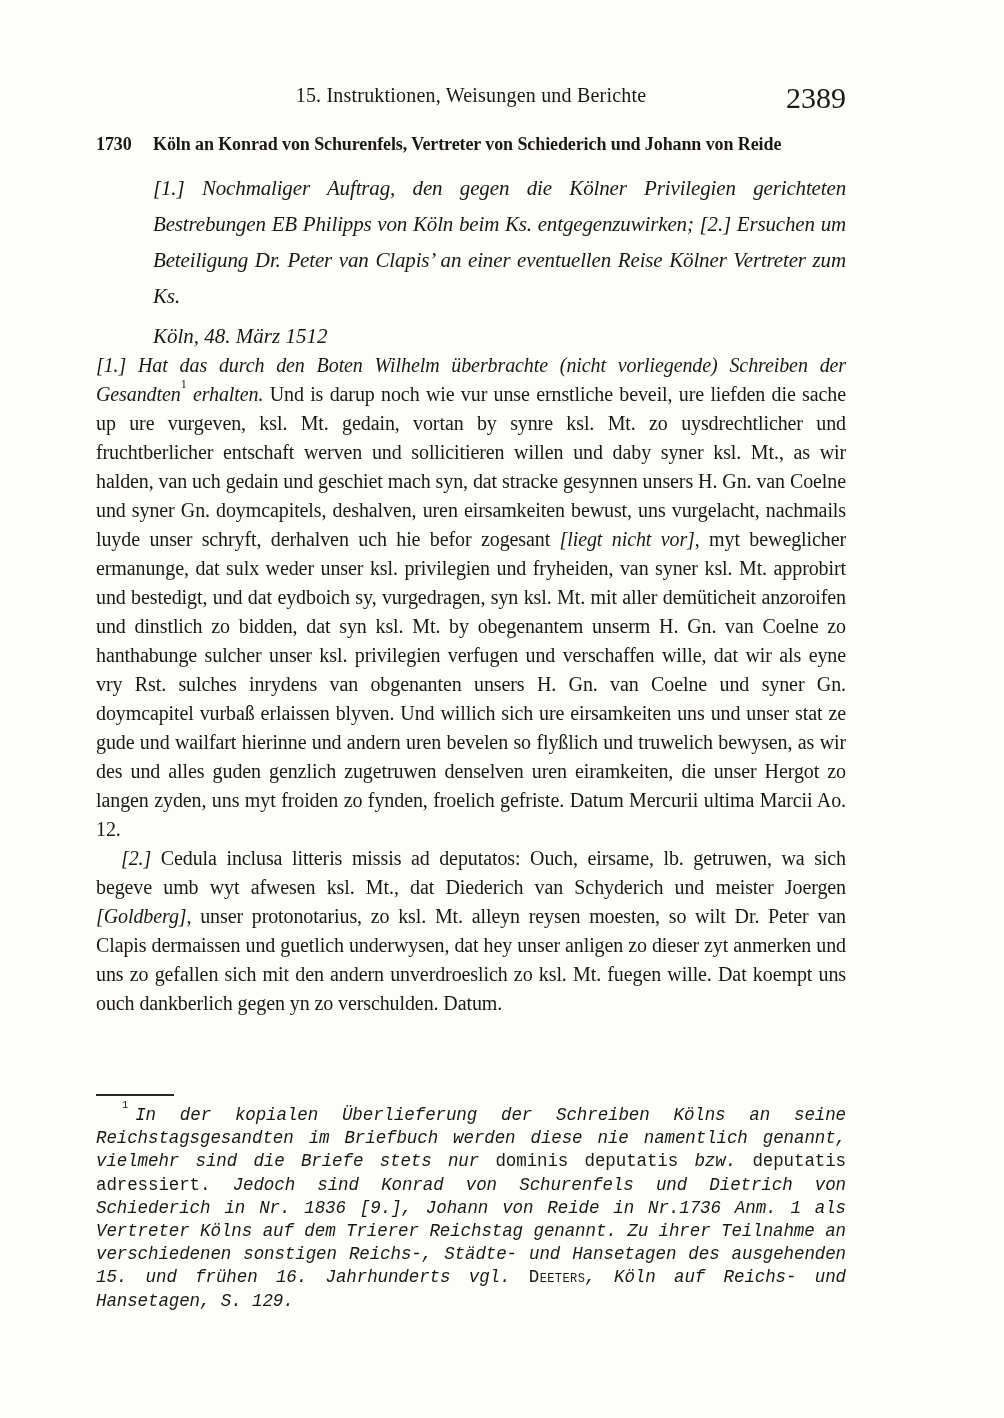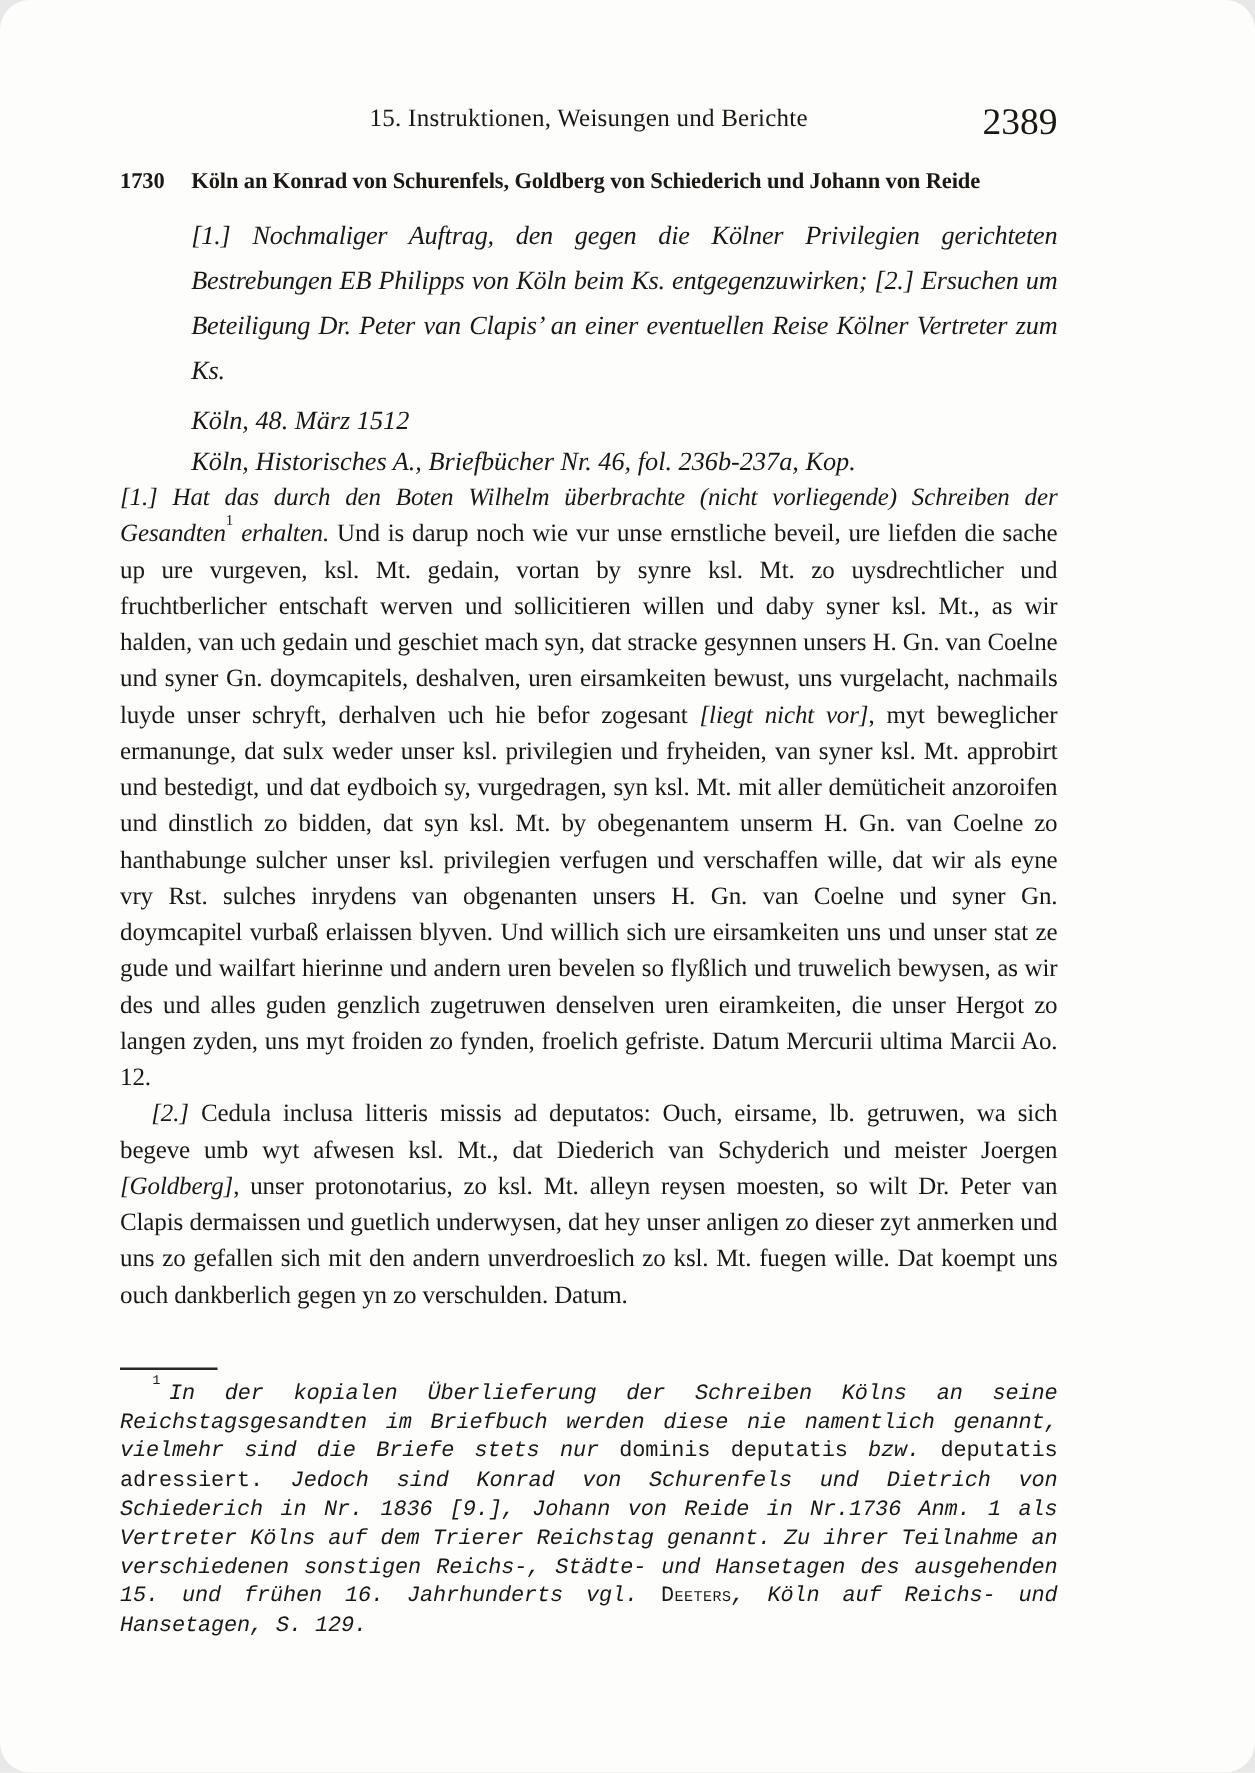--- a/index.html
+++ b/index.html
@@ -6,21 +6,20 @@
   html,body { background:#e8e8e8; }
   body { width:1004px; }
   .page {
     position:relative;
     width:1004px; height:1418px;
     background:#fdfdfb;
     color:#1b1814;
     font-family:"Liberation Serif","DejaVu Serif",serif;
     padding:84px 158px 0 96px;
     overflow:hidden;
-    border-radius:24px;
   }
   .running-head { position:relative; height:27px; font-size:20px; }
   .rh-title { display:block; text-align:center; letter-spacing:0.2px; }
   .rh-page { position:absolute; right:0; top:-3px; font-size:30px; }
 
   .entry-head {
     display:flex; margin-top:19px;
     font-weight:bold; font-size:18px; line-height:29px;
     letter-spacing:-0.1px;
   }
@@ -62,28 +61,27 @@
 
 <div class="page">
 
   <div class="running-head">
     <span class="rh-title">15. Instruktionen, Weisungen und Berichte</span>
     <span class="rh-page">2389</span>
   </div>
 
   <div class="entry-head">
     <span class="entry-no">1730</span>
-    <h1 class="entry-title">Köln an Konrad von Schurenfels, Goldberg von Schiederich und Johann von Reide</h1>
+    <h1 class="entry-title">Köln an Konrad von Schurenfels, Vertreter von Schiederich und Johann von Reide</h1>
   </div>
 
   <p class="summary">[1.] Nochmaliger Auftrag, den gegen die Kölner Privilegien gerichteten Bestrebungen EB Philipps von Köln beim Ks. entgegenzuwirken; [2.] Ersuchen um Beteiligung Dr. Peter van Clapis’ an einer eventuellen Reise Kölner Vertreter zum Ks.</p>
 
   <p class="dateline">Köln, 48. März 1512</p>
 
-  <p class="source-line">Köln, Historisches A., Briefbücher Nr. 46, fol. 236b-237a, Kop.</p>
 
   <div class="body-text">
     <p class="para para-1"><span class="it">[1.] Hat das durch den Boten Wilhelm überbrachte (nicht vorliegende) Schreiben der Gesandten</span><sup class="fnref">1</sup><span class="it"> erhalten.</span><span class="rm"> Und is darup noch wie vur unse ernstliche beveil, ure liefden die sache up ure vurgeven, ksl. Mt. gedain, vortan by synre ksl. Mt. zo uysdrechtlicher und fruchtberlicher entschaft werven und sollicitieren willen und daby syner ksl. Mt., as wir halden, van uch gedain und geschiet mach syn, dat stracke gesynnen unsers H. Gn. van Coelne und syner Gn. doymcapitels, deshalven, uren eirsamkeiten bewust, uns vurgelacht, nachmails luyde unser schryft, derhalven uch hie befor zogesant </span><span class="it">[liegt nicht vor]</span><span class="rm">, myt beweglicher ermanunge, dat sulx weder unser ksl. privilegien und fryheiden, van syner ksl. Mt. approbirt und bestedigt, und dat eydboich sy, vurgedragen, syn ksl. Mt. mit aller demüticheit anzoroifen und dinstlich zo bidden, dat syn ksl. Mt. by obegenantem unserm H. Gn. van Coelne zo hanthabunge sulcher unser ksl. privilegien verfugen und verschaffen wille, dat wir als eyne vry Rst. sulches inrydens van obgenanten unsers H. Gn. van Coelne und syner Gn. doymcapitel vurbaß erlaissen blyven. Und willich sich ure eirsamkeiten uns und unser stat ze gude und wailfart hierinne und andern uren bevelen so flyßlich und truwelich bewysen, as wir des und alles guden genzlich zugetruwen denselven uren eiramkeiten, die unser Hergot zo langen zyden, uns myt froiden zo fynden, froelich gefriste. Datum Mercurii ultima Marcii Ao. 12.</span></p>
     <p class="para para-2"><span class="it">[2.]</span><span class="rm"> Cedula inclusa litteris missis ad deputatos: Ouch, eirsame, lb. getruwen, wa sich begeve umb wyt afwesen ksl. Mt., dat Diederich van Schyderich und meister Joergen </span><span class="it">[Goldberg]</span><span class="rm">, unser protonotarius, zo ksl. Mt. alleyn reysen moesten, so wilt Dr. Peter van Clapis dermaissen und guetlich underwysen, dat hey unser anligen zo dieser zyt anmerken und uns zo gefallen sich mit den andern unverdroeslich zo ksl. Mt. fuegen wille. Dat koempt uns ouch dankberlich gegen yn zo verschulden. Datum.</span></p>
   </div>
 
   <div class="footnote-block">
     <div class="fn-rule"></div>
     <p class="footnote"><sup class="fnref fn-marker">1</sup><span class="it">In der kopialen Überlieferung der Schreiben Kölns an seine Reichstagsgesandten im Briefbuch werden diese nie namentlich genannt, vielmehr sind die Briefe stets nur </span><span class="rm">dominis deputatis </span><span class="it">bzw.</span><span class="rm"> deputatis adressiert. </span><span class="it">Jedoch sind Konrad von Schurenfels und Dietrich von Schiederich in Nr. 1836 [9.], Johann von Reide in Nr.1736 Anm. 1 als Vertreter Kölns auf dem Trierer Reichstag genannt. Zu ihrer Teilnahme an verschiedenen sonstigen Reichs-, Städte- und Hansetagen des ausgehenden 15. und frühen 16. Jahrhunderts vgl. </span><span class="sc">Deeters</span><span class="it">, Köln auf Reichs- und Hansetagen, S. 129.</span></p>
   </div>

